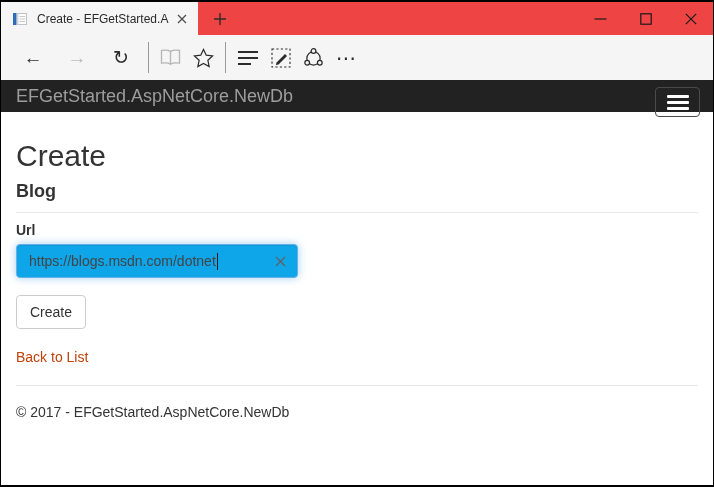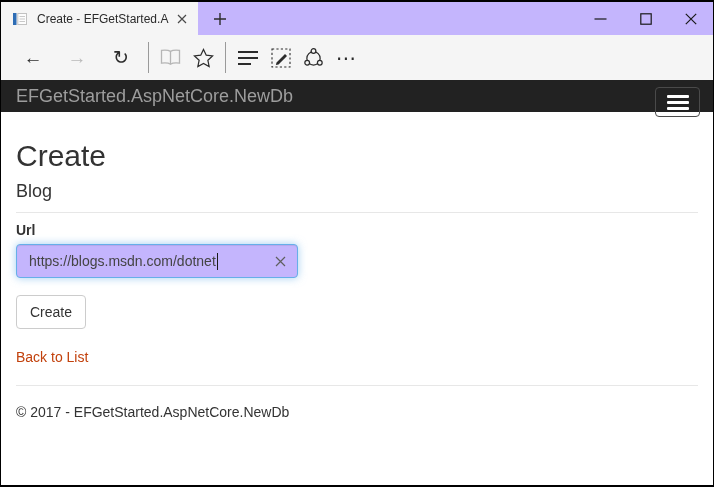--- a/index.html
+++ b/index.html
@@ -4,21 +4,21 @@
 <style>
   * { box-sizing: border-box; }
   body { margin: 0; background: #e9e9e9; font-family: "Liberation Sans", "DejaVu Sans", sans-serif; }
   .window {
     width: 714px; height: 487px; background: #fff;
     border: 1px solid #000; border-top-width: 2px; border-bottom-width: 2px;
     display: flex; flex-direction: column; overflow: hidden; position: relative;
   }
 
   
-  .tabbar { height: 33px; background: #c4b5fd; display: flex; align-items: stretch; flex: none; }
+  .tabbar { height: 33px; background: #ef4444; display: flex; align-items: stretch; flex: none; }
   .tab { width: 197px; background: #f5f5f5; display: flex; align-items: center; padding: 0 4px 0 11px; cursor: default; }
   .tab-favicon { flex: none; margin-right: 9px; display: flex; }
   .tab-title { flex: 1; font-size: 12px; color: #2a2a2a; white-space: nowrap; overflow: hidden; }
   .tab-close { flex: none; width: 24px; height: 24px; display: flex; align-items: center; justify-content: center; }
   .newtab { width: 44px; display: flex; align-items: center; justify-content: center; }
   .tabbar-spacer { flex: 1; }
   .win-btn { width: 45px; display: flex; align-items: center; justify-content: center; }
 
   
   .toolbar { height: 45px; background: #f5f5f5; display: flex; align-items: center; flex: none; padding: 0 8px 0 10px; }
@@ -39,25 +39,25 @@
   .navbar { height: 32px; background: #222; flex: none; display: flex; align-items: center; padding: 0 15px; position: relative; }
   .brand { font-size: 18px; color: #9d9d9d; text-decoration: none; white-space: nowrap; }
   .nav-toggle { position: absolute; right: 13px; top: 7px; width: 45px; height: 30px;
     border: 1px solid #4a4a4a; border-radius: 4px; background: transparent; padding: 0;
     display: flex; flex-direction: column; align-items: center; justify-content: center; cursor: pointer; }
   .nav-toggle i { display: block; width: 22px; height: 3px; background: #fff; border-radius: 1px; margin: 1.5px 0; }
 
   
   .content { flex: 1; padding: 8px 15px; background: #fff; color: #333; }
   .page-title { font-size: 30px; font-weight: 400; color: #333; margin: 19px 0 9px; line-height: 1.1; }
-  .sub-title { font-size: 18px; font-weight: 400; color: #333; margin: 0 0 10px; }
+  .sub-title { font-size: 18px; font-weight: 700; color: #333; margin: 0 0 10px; }
   .rule { border: 0; border-top: 1px solid #e7e7e7; margin: 10px 0 0; }
   .form-label { display: block; font-size: 14px; font-weight: bold; color: #333; margin: 9px 0 6px; }
   .textbox-wrap { position: relative; width: 282px; }
-  .textbox { width: 282px; height: 34px; background: #c4b5fd; border: 1px solid #66afe9; border-radius: 4px;
+  .textbox { width: 282px; height: 34px; background: #0ea5e9; border: 1px solid #66afe9; border-radius: 4px;
     box-shadow: inset 0 1px 1px rgba(0,0,0,.075), 0 0 8px rgba(102,175,233,.6);
     padding: 6px 30px 6px 12px; font-size: 14px; color: #444; display: flex; align-items: center; cursor: text; }
   .textbox .value { white-space: nowrap; overflow: hidden; }
   .caret { flex: none; width: 1px; height: 17px; background: #1a1a1a; margin-left: 1px; }
   .clear-btn { position: absolute; right: 5px; top: 50%; transform: translateY(-50%); width: 26px; height: 26px;
     display: flex; align-items: center; justify-content: center; background: transparent; border: 0; padding: 0; cursor: pointer; }
   .btn-default { display: inline-block; margin-top: 17px; padding: 7px 13px; font-size: 14px; color: #333;
     background: #fff; border: 1px solid #ccc; border-radius: 4px; font-family: inherit; cursor: pointer; line-height: 1.3; }
   .back-link { display: inline-block; margin-top: 20px; font-size: 14px; color: #c2410c; text-decoration: none; cursor: pointer; }
   .footer-rule { border: 0; border-top: 1px solid #e7e7e7; margin: 19px 0 0; }

